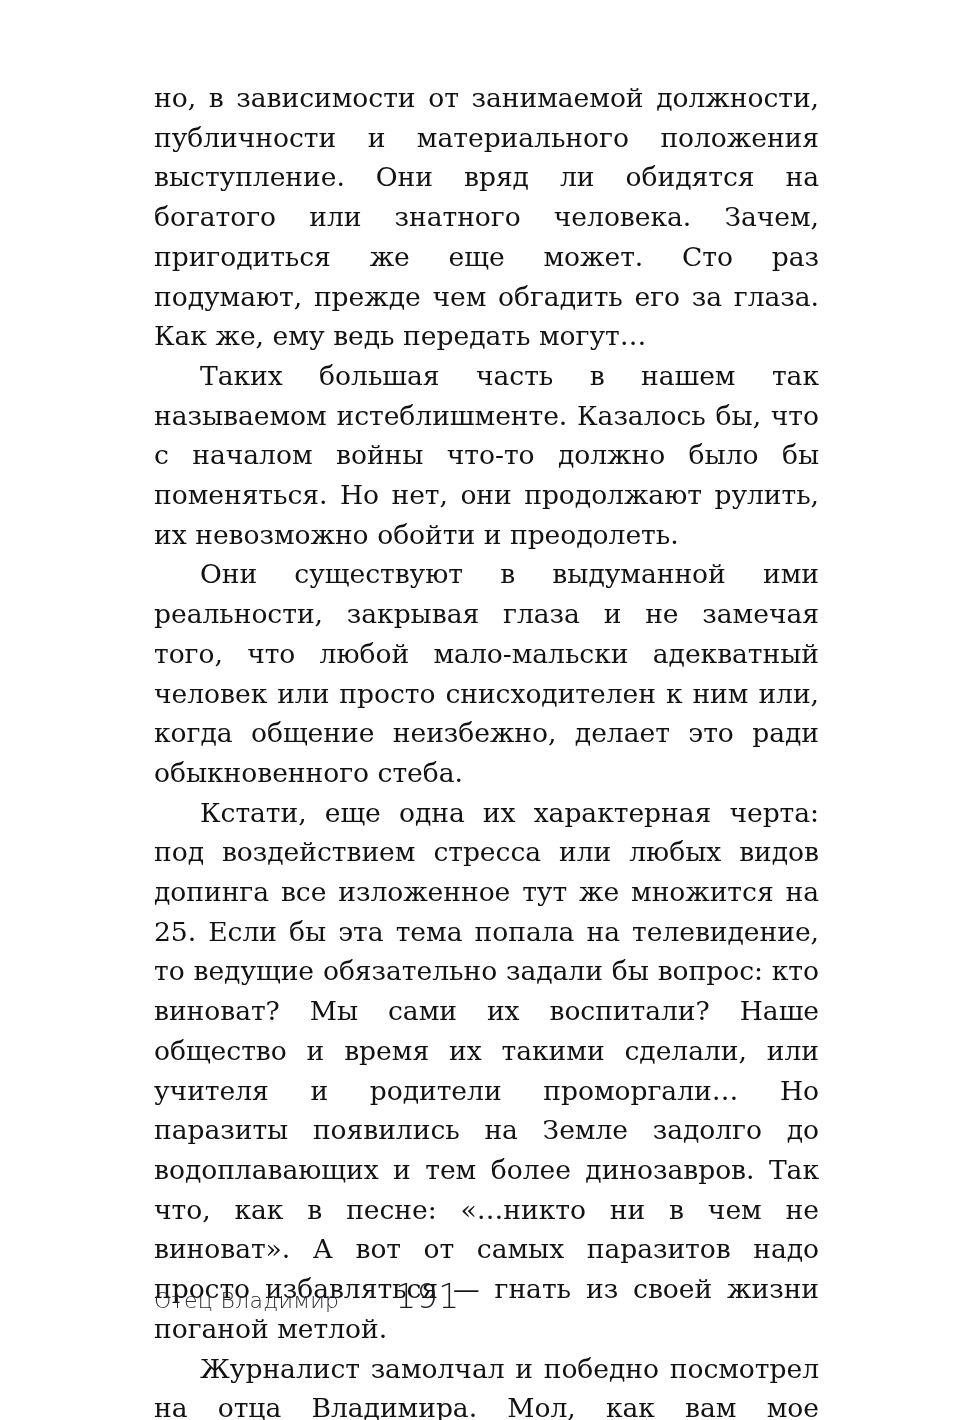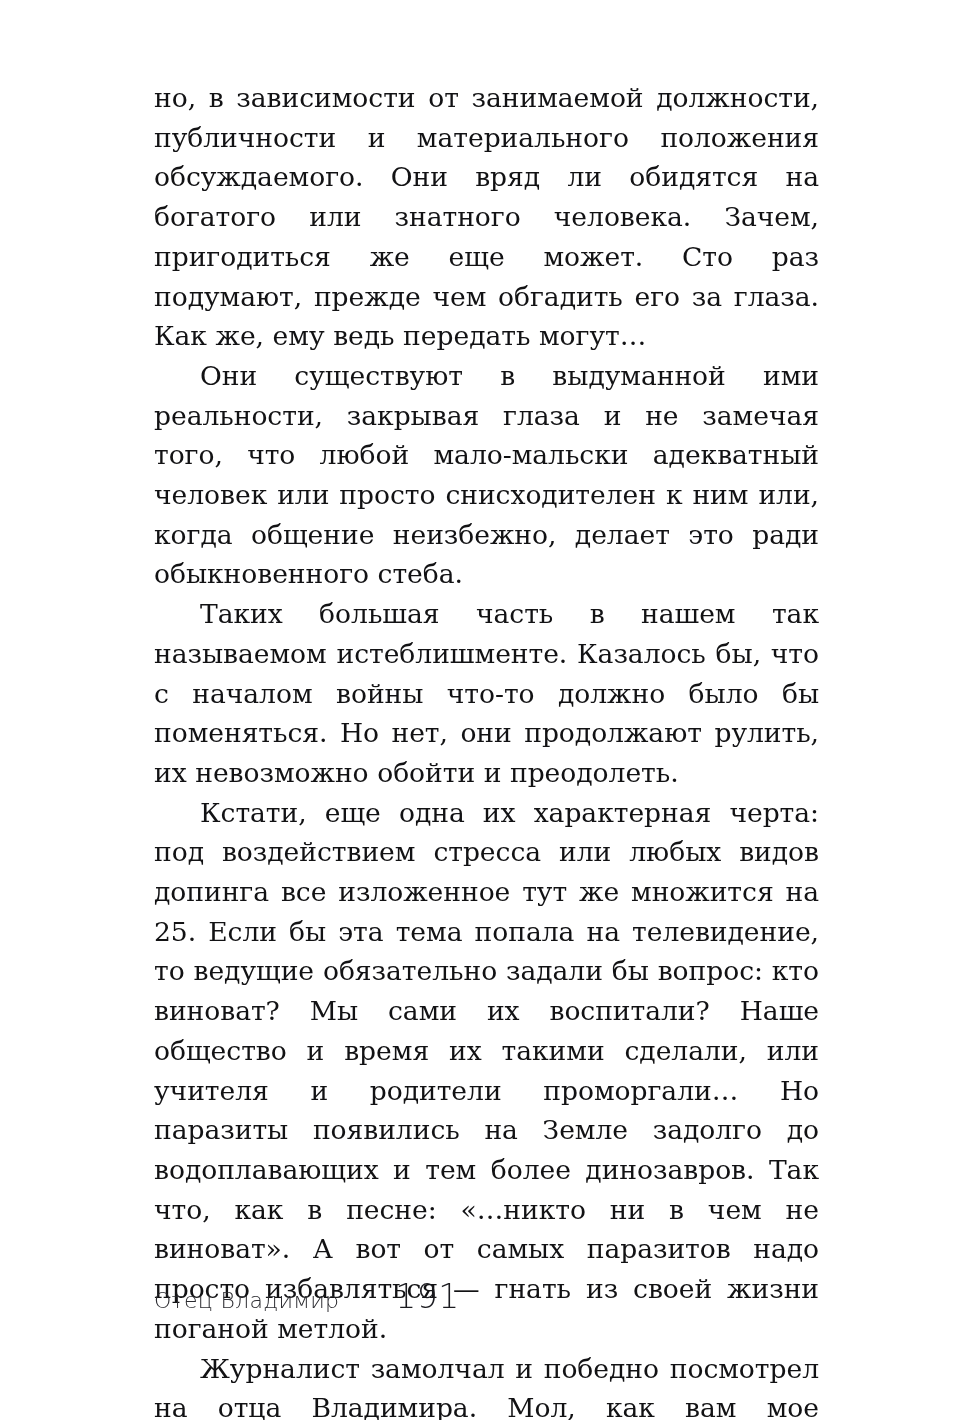--- a/index.html
+++ b/index.html
@@ -77,23 +77,23 @@
     margin-left: 56px;
     white-space: nowrap;
   }
 </style>
 </head>
 <body>
 
 <div class="page">
 
   <div class="text-column">
-    <p class="para">но, в зависимости от занимаемой должности, публичности и материального положения обсуждаемого. Они вряд ли обидятся на богатого или знатного человека. Зачем, пригодиться же еще может. Сто раз подумают, прежде чем обгадить его за глаза. Как же, ему ведь передать могут…</p>
+    <p class="para">но, в зависимости от занимаемой должности, публичности и материального положения выступление. Они вряд ли обидятся на богатого или знатного человека. Зачем, пригодиться же еще может. Сто раз подумают, прежде чем обгадить его за глаза. Как же, ему ведь передать могут…</p>
+    <p class="para">Таких большая часть в нашем так называемом истеблишменте. Казалось бы, что с началом войны что-то должно было бы поменяться. Но нет, они продолжают рулить, их невозможно обойти и преодолеть.</p>
     <p class="para">Они существуют в выдуманной ими реальности, закрывая глаза и не замечая того, что любой мало-мальски адекватный человек или просто снисходителен к ним или, когда общение неизбежно, делает это ради обыкновенного стеба.</p>
-    <p class="para">Таких большая часть в нашем так называемом истеблишменте. Казалось бы, что с началом войны что-то должно было бы поменяться. Но нет, они продолжают рулить, их невозможно обойти и преодолеть.</p>
     <p class="para">Кстати, еще одна их характерная черта: под воздействием стресса или любых видов допинга все изложенное тут же множится на 25. Если бы эта тема попала на телевидение, то ведущие обязательно задали бы вопрос: кто виноват? Мы сами их воспитали? Наше общество и время их такими сделали, или учителя и родители проморгали… Но паразиты появились на Земле задолго до водоплавающих и тем более динозавров. Так что, как в песне: «…никто ни в чем не виноват». А вот от самых паразитов надо просто избавляться — гнать из своей жизни поганой метлой.</p>
     <p class="para">Журналист замолчал и победно посмотрел на отца Владимира. Мол, как вам мое огненное выступление? Отец Владимир медленно и глубокомысленно, чтобы не обидеть корреспондента, почесал голову.</p>
 
   </div>
 
   <div class="footer">
     <span class="footer-title">Отец Владимир</span>
     <span class="footer-page">191</span>
   </div>
 

